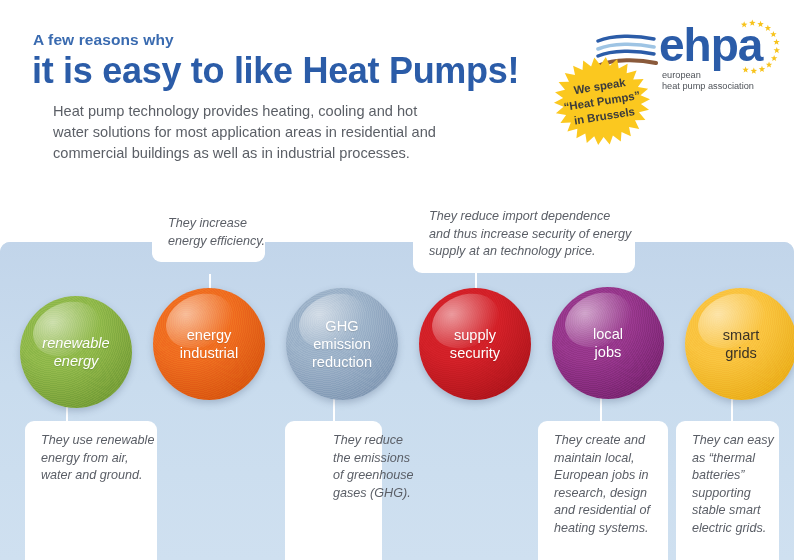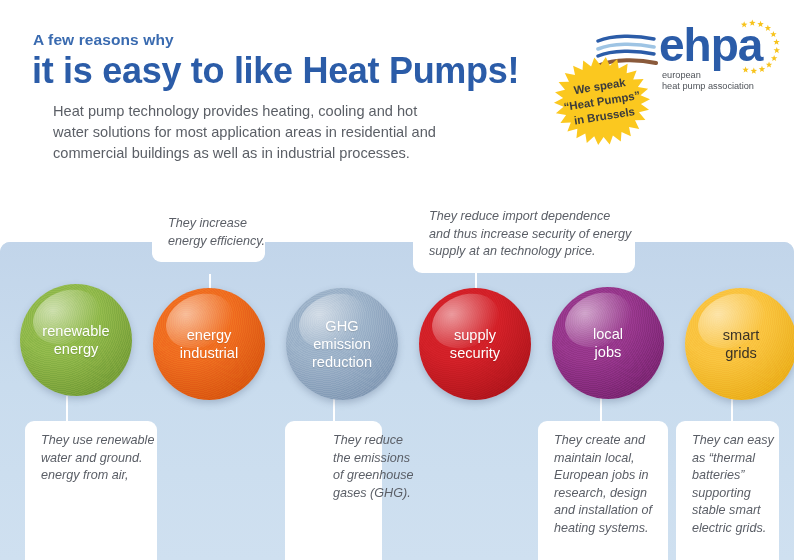--- a/index.html
+++ b/index.html
@@ -168,49 +168,49 @@
       </div>
       <div class="conn" style="left: 475px; top: 273px; height: 31px;"></div>
       <div class="callout top" style="left: 413px; top: 197px; width: 222px; min-height: 76px;">
         <div>They reduce import dependence</div>
         <div>and thus increase security of energy</div>
         <div>supply at an technology price.</div>
       </div>
       <div class="conn" style="left: 66px; top: 396px; height: 26px;"></div>
       <div class="callout bottom" style="left: 25px; top: 421px; width: 132px; height: 139px;">
         <div>They use renewable</div>
+        <div>energy from air,</div>
         <div>water and ground.</div>
-        <div>energy from air,</div>
       </div>
       <div class="conn" style="left: 333px; top: 396px; height: 26px;"></div>
       <div class="callout bottom" style="left: 285px; top: 421px; width: 97px; height: 139px; padding-left: 48px;">
         <div>They reduce</div>
         <div>the emissions</div>
         <div>of greenhouse</div>
         <div>gases (GHG).</div>
       </div>
       <div class="conn" style="left: 600px; top: 396px; height: 26px;"></div>
       <div class="callout bottom" style="left: 538px; top: 421px; width: 130px; height: 139px;">
         <div>They create and</div>
         <div>maintain local,</div>
         <div>European jobs in</div>
         <div>research, design</div>
-        <div>and installation of</div>
+        <div>and residential of</div>
         <div>heating systems.</div>
       </div>
       <div class="conn" style="left: 731px; top: 396px; height: 26px;"></div>
       <div class="callout bottom" style="left: 676px; top: 421px; width: 103px; height: 139px;">
         <div>They can easy</div>
         <div>as “thermal</div>
         <div>batteries”</div>
         <div>supporting</div>
         <div>stable smart</div>
         <div>electric grids.</div>
       </div>
-      <div class="sphere" style="left: 20px; top: 284px; background: radial-gradient(circle at 34% 26%, rgb(143, 184, 74) 0%, rgb(143, 184, 74) 38%, rgb(111, 151, 51) 88%, rgb(111, 151, 51) 100%);">
+      <div class="sphere" style="left: 20px; top: 296px; background: radial-gradient(circle at 34% 26%, rgb(143, 184, 74) 0%, rgb(143, 184, 74) 38%, rgb(111, 151, 51) 88%, rgb(111, 151, 51) 100%); font-style: italic;">
         <div class="grain" style="background: repeating-radial-gradient(circle at 30% 30%, rgba(255, 255, 255, 0.2) 0px, rgba(255, 255, 255, 0.2) 1px, rgba(0, 0, 0, 0.1) 1px, rgba(0, 0, 0, 0.1) 2px);"></div>
         <div class="gloss"></div>
         <div class="lbl">
           <div>renewable</div>
           <div>energy</div>
         </div>
       </div>
       <div class="sphere" style="left: 153px; top: 288px; background: radial-gradient(circle at 34% 26%, rgb(240, 108, 32) 0%, rgb(240, 108, 32) 38%, rgb(212, 81, 12) 88%, rgb(212, 81, 12) 100%);">
         <div class="grain" style="background: repeating-radial-gradient(circle at 30% 30%, rgba(255, 255, 255, 0.2) 0px, rgba(255, 255, 255, 0.2) 1px, rgba(0, 0, 0, 0.1) 1px, rgba(0, 0, 0, 0.1) 2px);"></div>
         <div class="gloss"></div>

